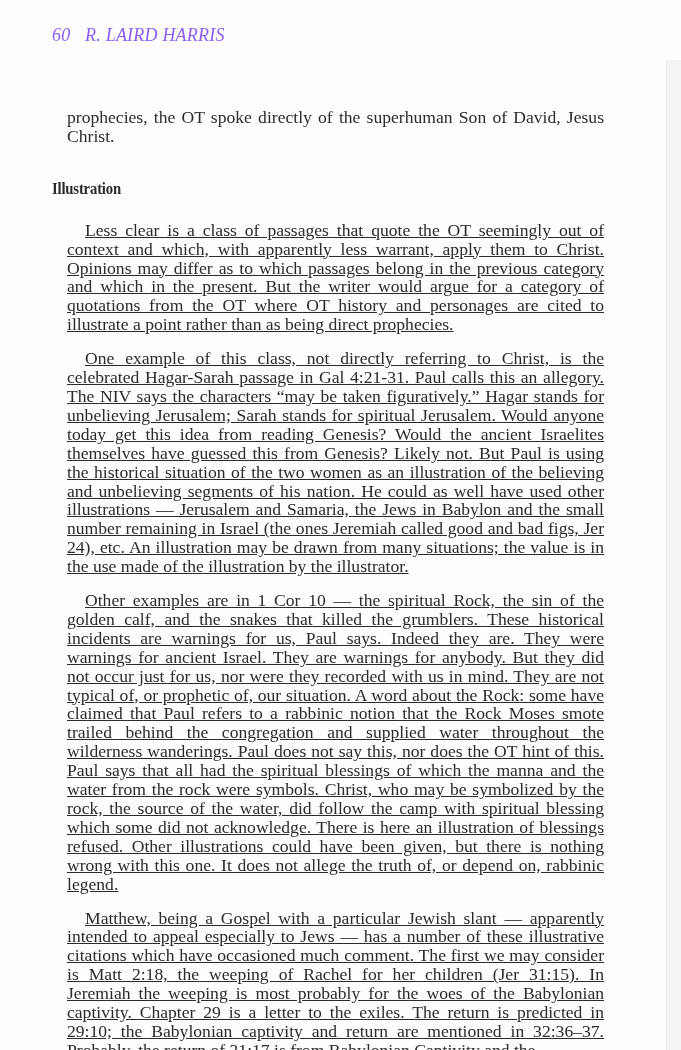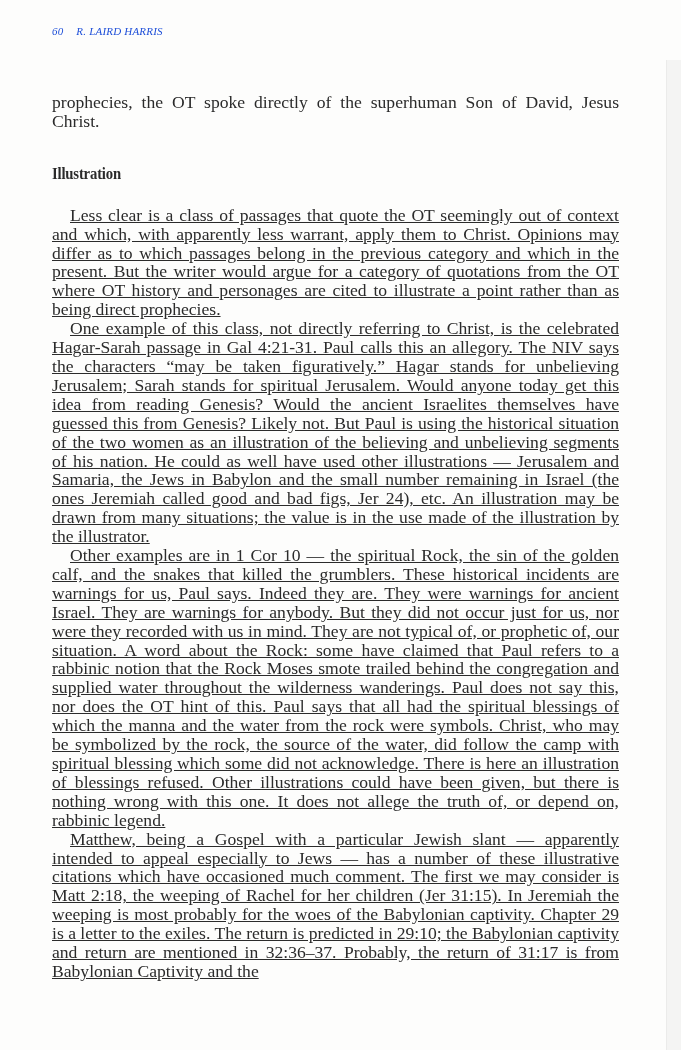--- a/index.html
+++ b/index.html
@@ -3,28 +3,28 @@
 <meta charset="utf-8">
 <style>
   html, body { margin: 0; padding: 0; }
   body {
     width: 681px; height: 1050px; background: #fdfdfc; position: relative; overflow: hidden;
     font-family: "Liberation Serif", "DejaVu Serif", serif; color: #2b2b2b;
   }
   .edge-stripe { position: absolute; right: 0; top: 60px; width: 14px; height: 990px; background: #f4f4f3; }
   .edge-line { position: absolute; right: 14px; top: 60px; width: 1px; height: 990px; background: #ebebea; }
   .running-head {
-    position: absolute; left: 52px; top: 25px; font-style: italic; font-size: 11px; letter-spacing: 0.2px; color: #1d4ed8;
+    position: absolute; left: 52px; top: 25px; font-style: italic; font-size: 18px; letter-spacing: 0.2px; color: #8b5cf6;
   }
   .running-head .pg { margin-right: 10px; }
   .text-block {
     position: absolute; left: 52px; top: 93px; width: 567px;
     font-size: 17.6px; line-height: 18.9px; text-align: justify; hyphens: manual;
   }
-  .text-block p { margin: 0; }
+  .text-block p { margin: 15px; }
   .text-block p.indent { text-indent: 18px; text-decoration: underline; }
   .section-head {
     margin: 34px 0 22px 0 !important; font-weight: bold; font-size: 16px; letter-spacing: -0.2px;
     transform: scaleX(0.92); transform-origin: left;
   }
 </style>
 </head>
 <body>
 
 <div class="edge-stripe"></div>

